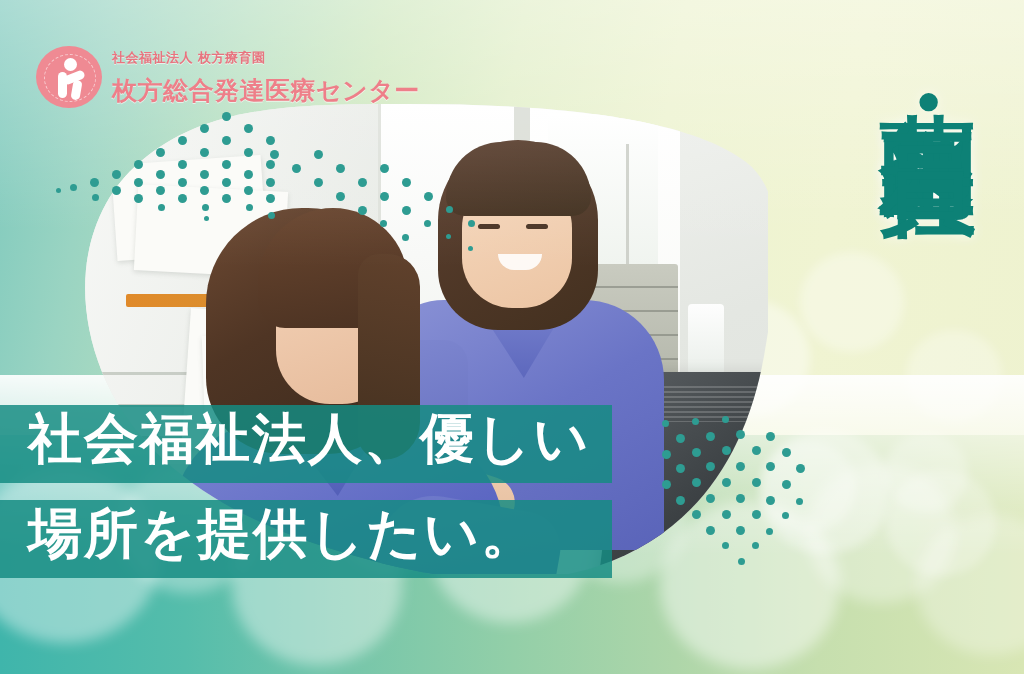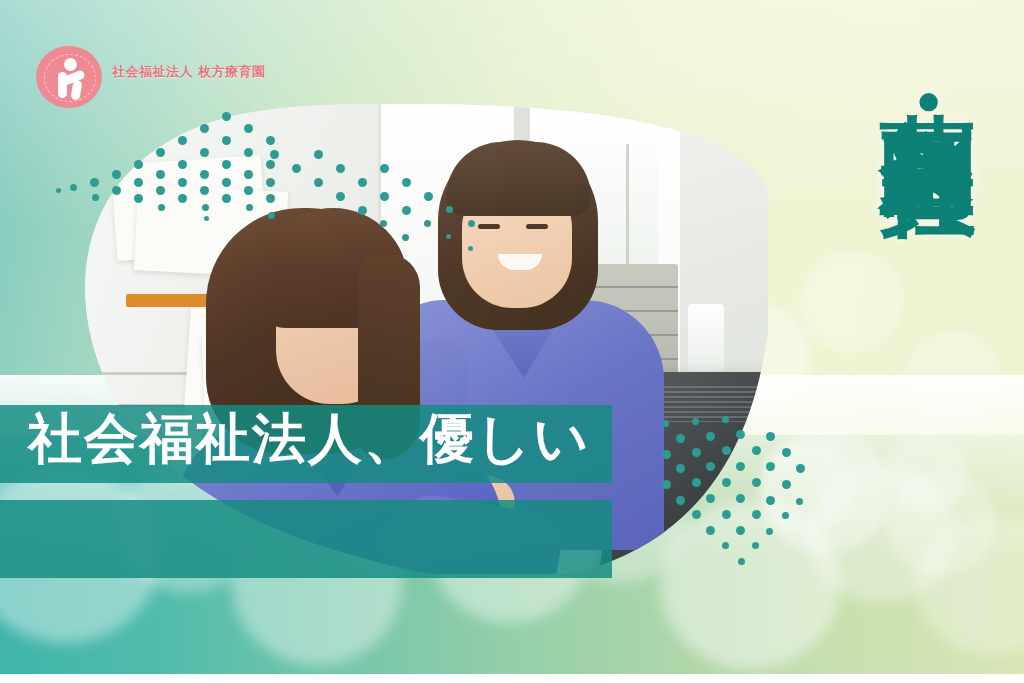--- a/index.html
+++ b/index.html
@@ -406,30 +406,32 @@
       <div class="dot" style="left:74px;top:110px;"></div>
       <div class="dot sm" style="left:104px;top:112px;"></div>
     <div class="dot sm" style="left:60px;top:126px;"></div>
       <div class="dot sm" style="left:90px;top:126px;"></div>
     <div class="dot sm" style="left:76px;top:142px;"></div>
   </div>
 
   <div class="band band1"></div>
   <div class="band band2"></div>
   <div class="band-text band-text-1">社会福祉法人、優しい</div>
+  <div class="band-text band-text-2">場所を提供したい。</div>
 
   <div class="vtitle">薬剤師・正社員</div>
 
   <div class="logo">
     <div class="logo-mark">
       <div class="lm-ring"></div>
       <div class="lm-head"></div>
       <div class="lm-body"></div>
       <div class="lm-arm"></div>
       <div class="lm-leg"></div>
     </div>
     <div class="logo-text">
       <div class="logo-sub">社会福祉法人 枚方療育園</div>
+      <div class="logo-name">枚方総合発達医療センター</div>
     </div>
   </div>
 
   <div class="white-strip"></div>
 </div>
 
 </body></html>

